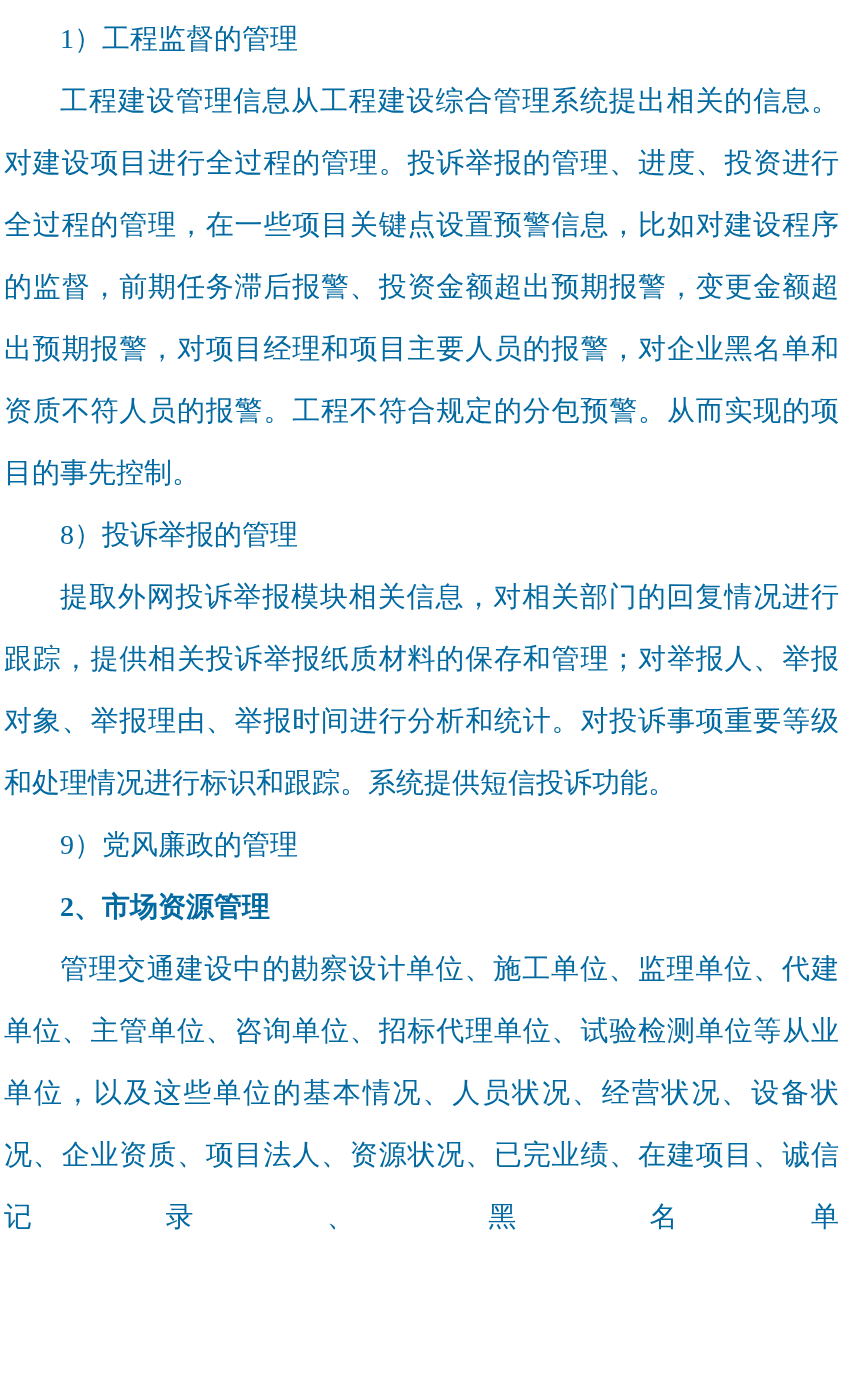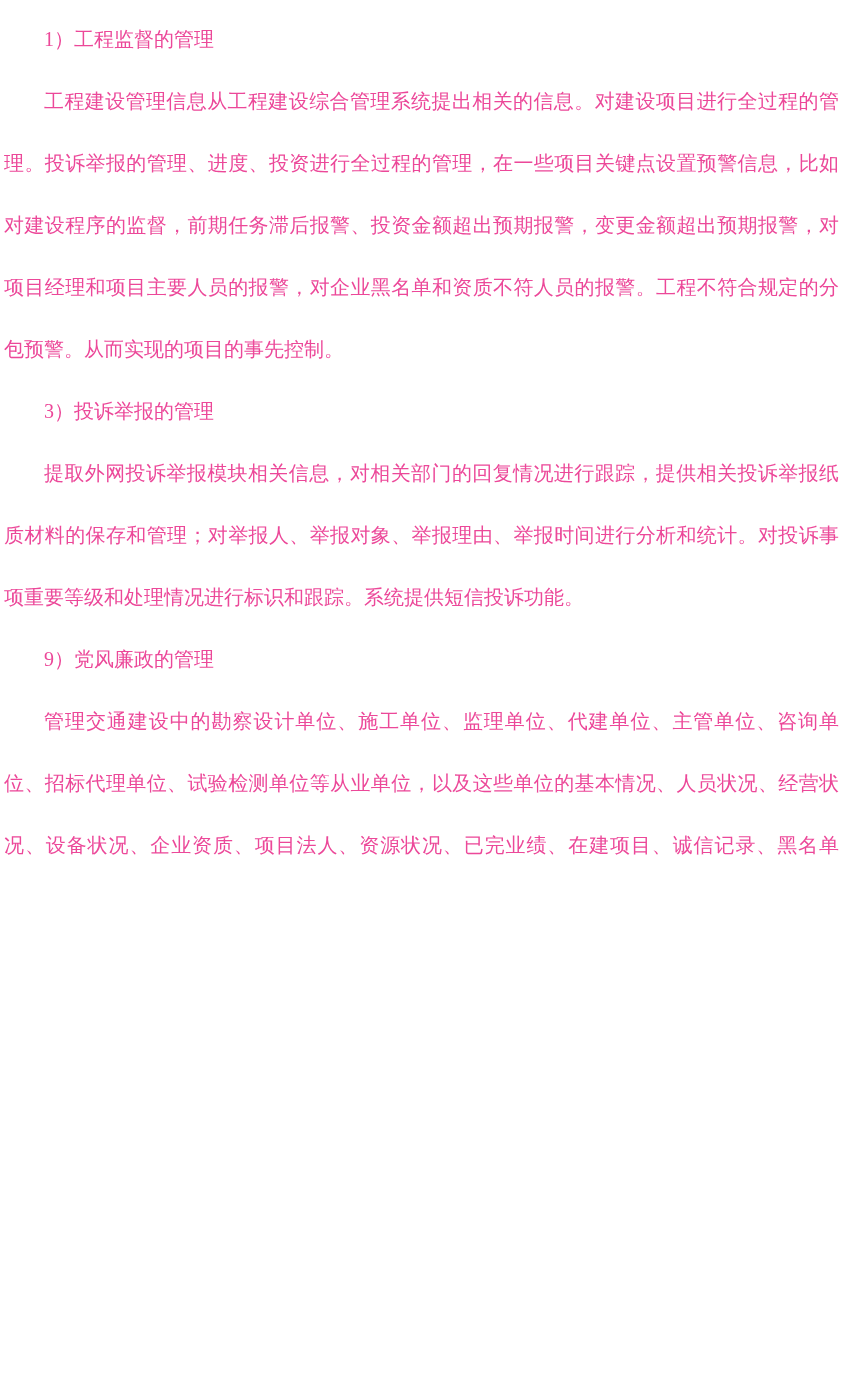--- a/index.html
+++ b/index.html
@@ -8,23 +8,23 @@
     height: 1380px;
     background: #ffffff;
     overflow: hidden;
   }
   .page {
     box-sizing: border-box;
     width: 843px;
     height: 1380px;
     padding: 8px 4px 16px 4px;
     background: #ffffff;
-    color: #ec4899;
+    color: #0369a1;
     font-family: "Liberation Serif", "DejaVu Serif", serif;
-    font-size: 20px;
+    font-size: 28px;
   }
   .subhead {
     margin: 0;
     line-height: 62px;
     text-indent: 2em;
     font-weight: normal;
     white-space: nowrap;
   }
   .bold-head {
     margin: 0;
@@ -46,24 +46,25 @@
 </style>
 </head>
 <body>
 
 <div class="page">
 
   <div class="subhead">1）工程监督的管理</div>
 
   <p class="para">工程建设管理信息从工程建设综合管理系统提出相关的信息。对建设项目进行全过程的管理。投诉举报的管理、进度、投资进行全过程的管理，在一些项目关键点设置预警信息，比如对建设程序的监督，前期任务滞后报警、投资金额超出预期报警，变更金额超出预期报警，对项目经理和项目主要人员的报警，对企业黑名单和资质不符人员的报警。工程不符合规定的分包预警。从而实现的项目的事先控制。</p>
 
-  <div class="subhead">3）投诉举报的管理</div>
+  <div class="subhead">8）投诉举报的管理</div>
 
   <p class="para">提取外网投诉举报模块相关信息，对相关部门的回复情况进行跟踪，提供相关投诉举报纸质材料的保存和管理；对举报人、举报对象、举报理由、举报时间进行分析和统计。对投诉事项重要等级和处理情况进行标识和跟踪。系统提供短信投诉功能。</p>
 
   <div class="subhead">9）党风廉政的管理</div>
 
 
+  <div class="bold-head">2、市场资源管理</div>
 
 
   <p class="para cut">管理交通建设中的勘察设计单位、施工单位、监理单位、代建单位、主管单位、咨询单位、招标代理单位、试验检测单位等从业单位，以及这些单位的基本情况、人员状况、经营状况、设备状况、企业资质、项目法人、资源状况、已完业绩、在建项目、诚信记录、黑名单</p>
 
 </div>
 
 </body></html>

